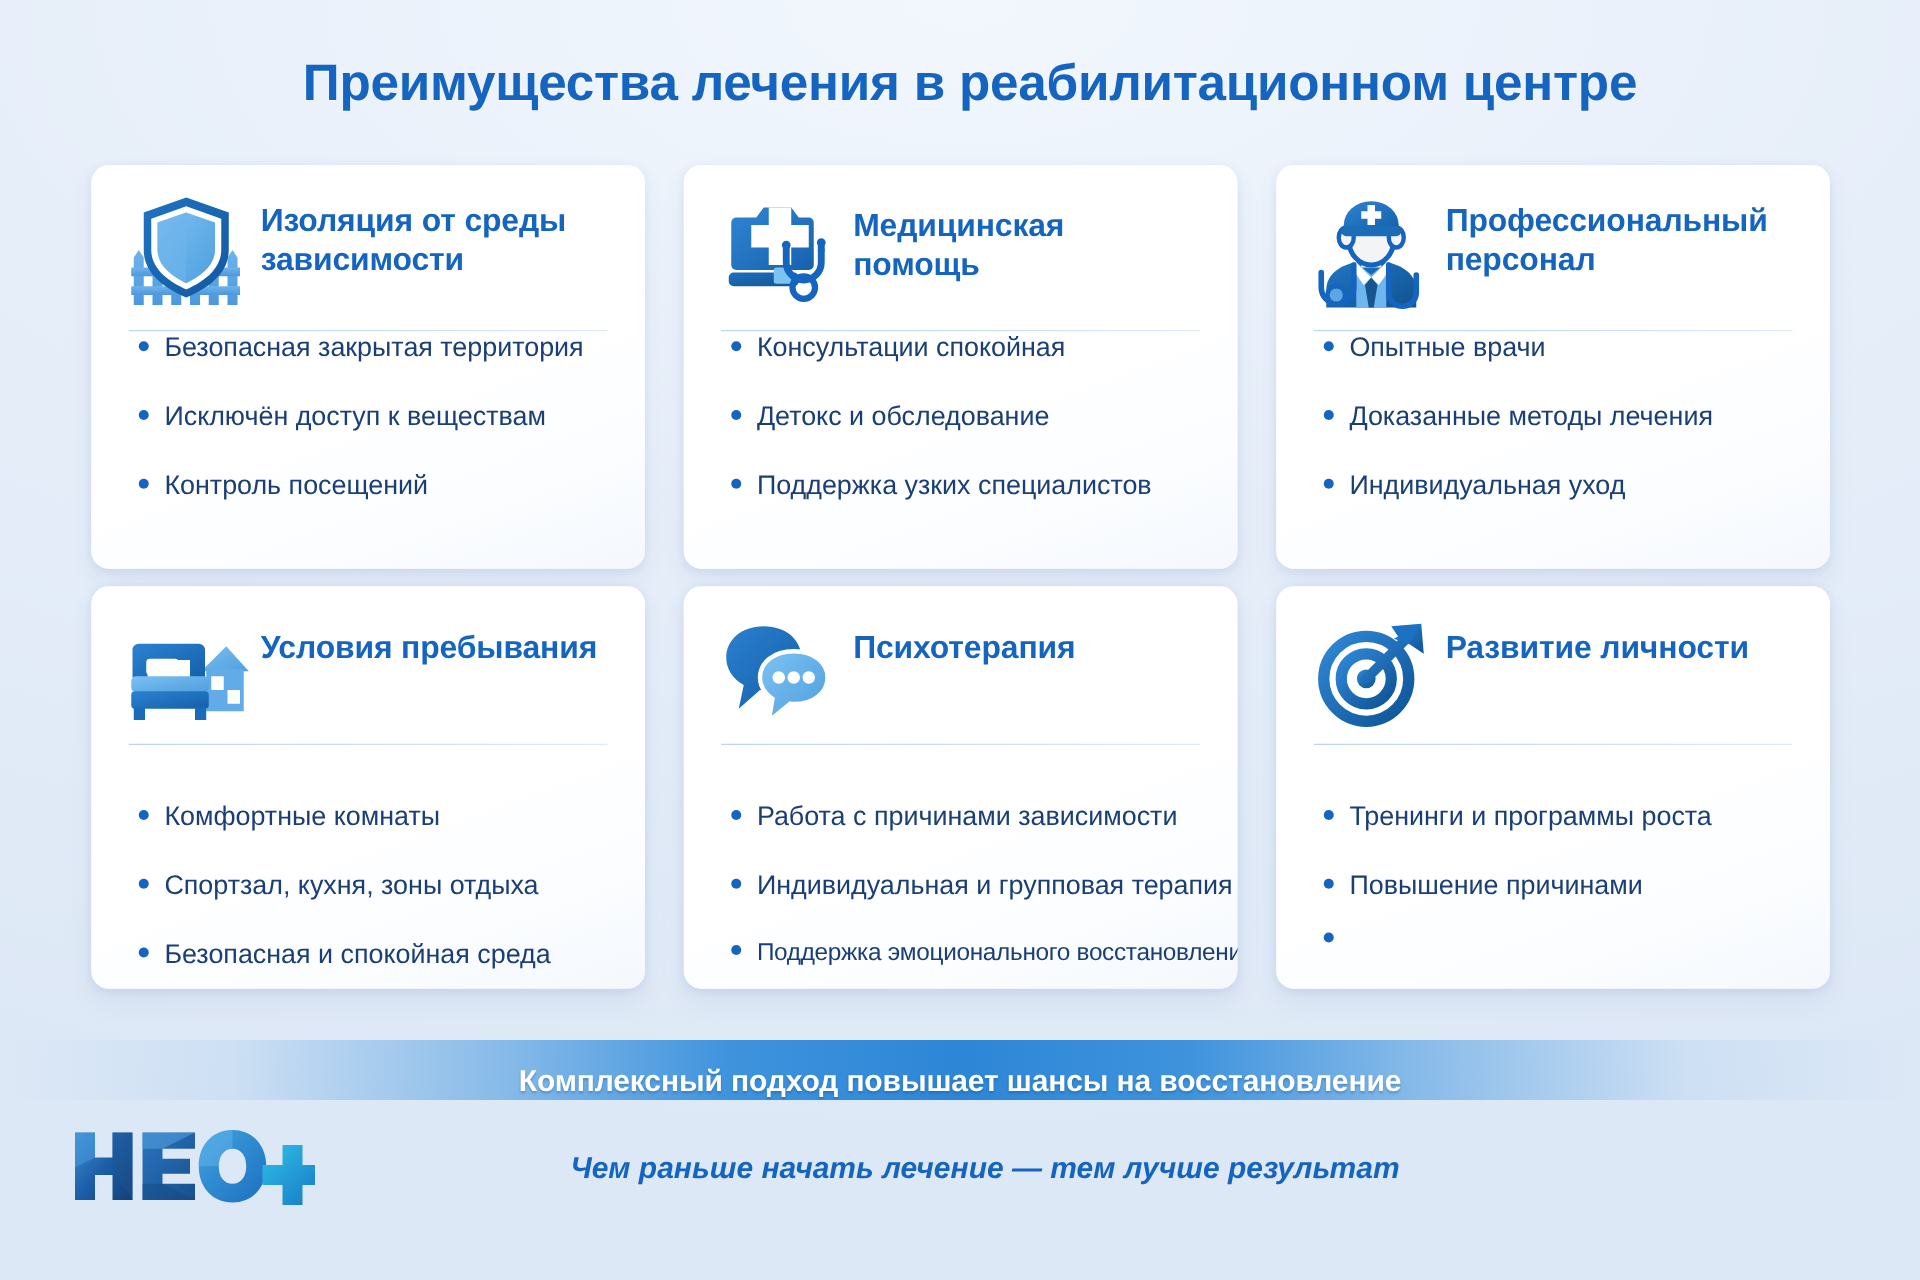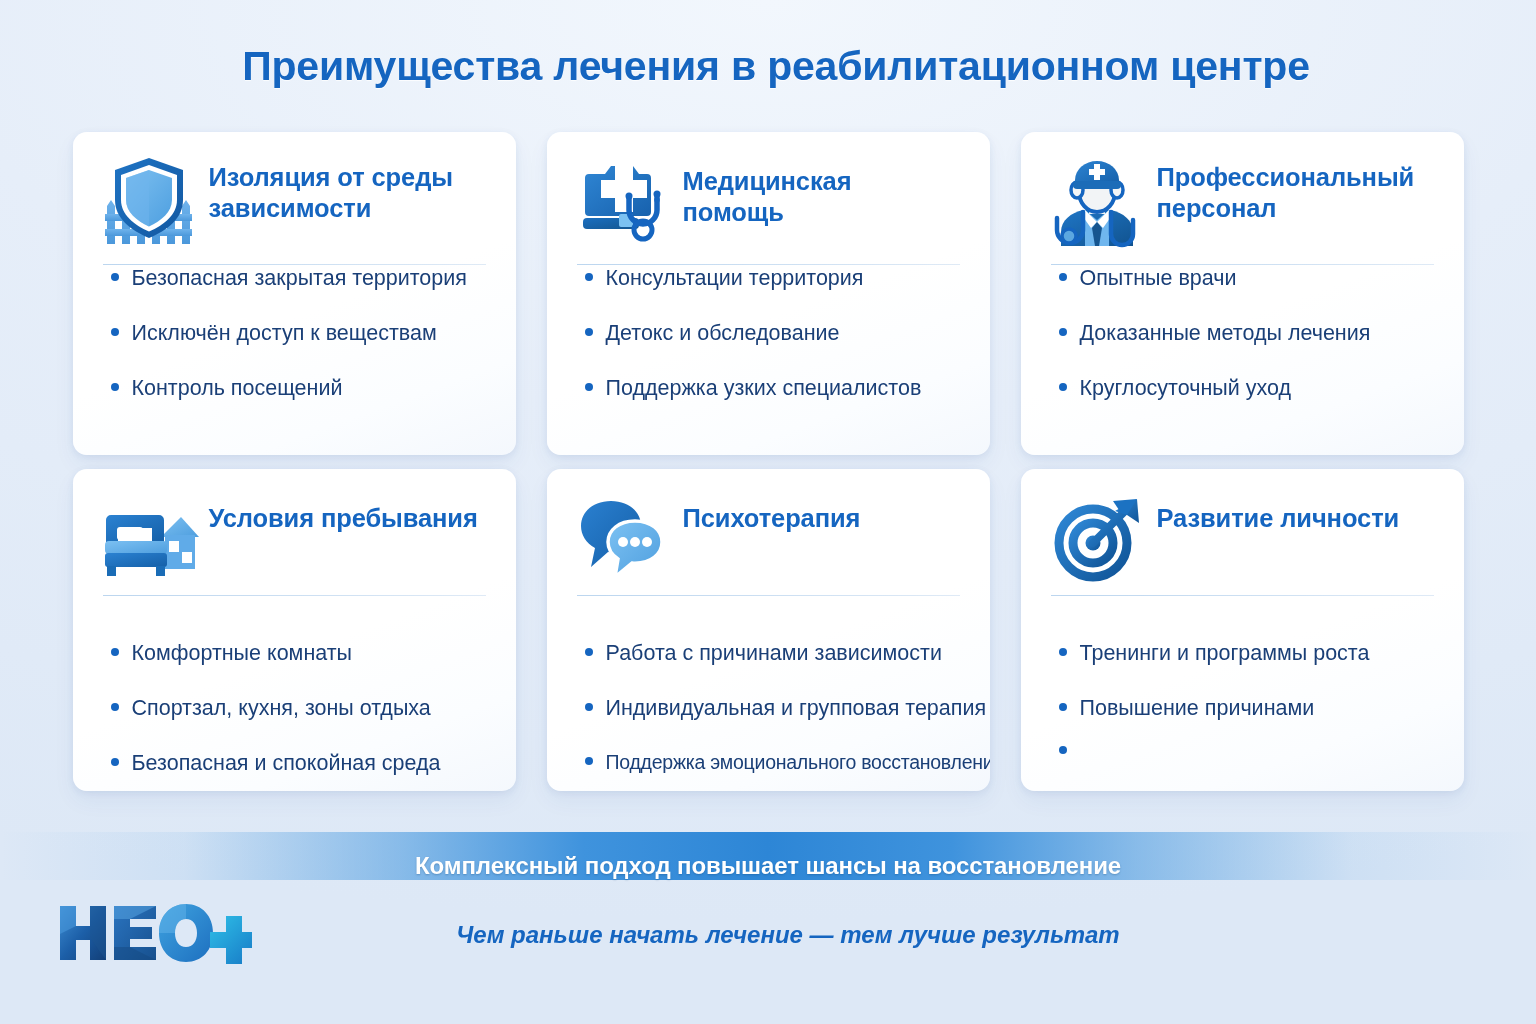--- a/index.html
+++ b/index.html
@@ -289,21 +289,21 @@
             <circle cx="80" cy="38" r="3.5" fill="#1565c0"></circle>
             <circle cx="66" cy="74" r="9" fill="none" stroke="#1565c0" stroke-width="5"></circle>
           </svg>
         </div>
         <div class="card-title">Медицинская помощь</div>
       </div>
       <hr class="divider">
       <ul class="bullets">
         <li>
             <span class="dot"></span>
-            <span class="txt">Консультации территория</span>
+            <span class="txt">Консультации спокойная</span>
           </li>
         <li>
             <span class="dot"></span>
             <span class="txt">Детокс и обследование</span>
           </li>
         <li>
             <span class="dot"></span>
             <span class="txt">Поддержка узких специалистов</span>
           </li>
       </ul>
@@ -358,21 +358,21 @@
         <li>
             <span class="dot"></span>
             <span class="txt">Опытные врачи</span>
           </li>
         <li>
             <span class="dot"></span>
             <span class="txt">Доказанные методы лечения</span>
           </li>
         <li>
             <span class="dot"></span>
-            <span class="txt">Круглосуточный уход</span>
+            <span class="txt">Индивидуальная уход</span>
           </li>
       </ul>
     </div>
 
     <div class="card r2">
       <div class="card-head">
         <div class="card-icon">
           <svg viewBox="0 0 92 92">
             <defs>
               <linearGradient id="g4a" x1="0" y1="0" x2="1" y2="1">

